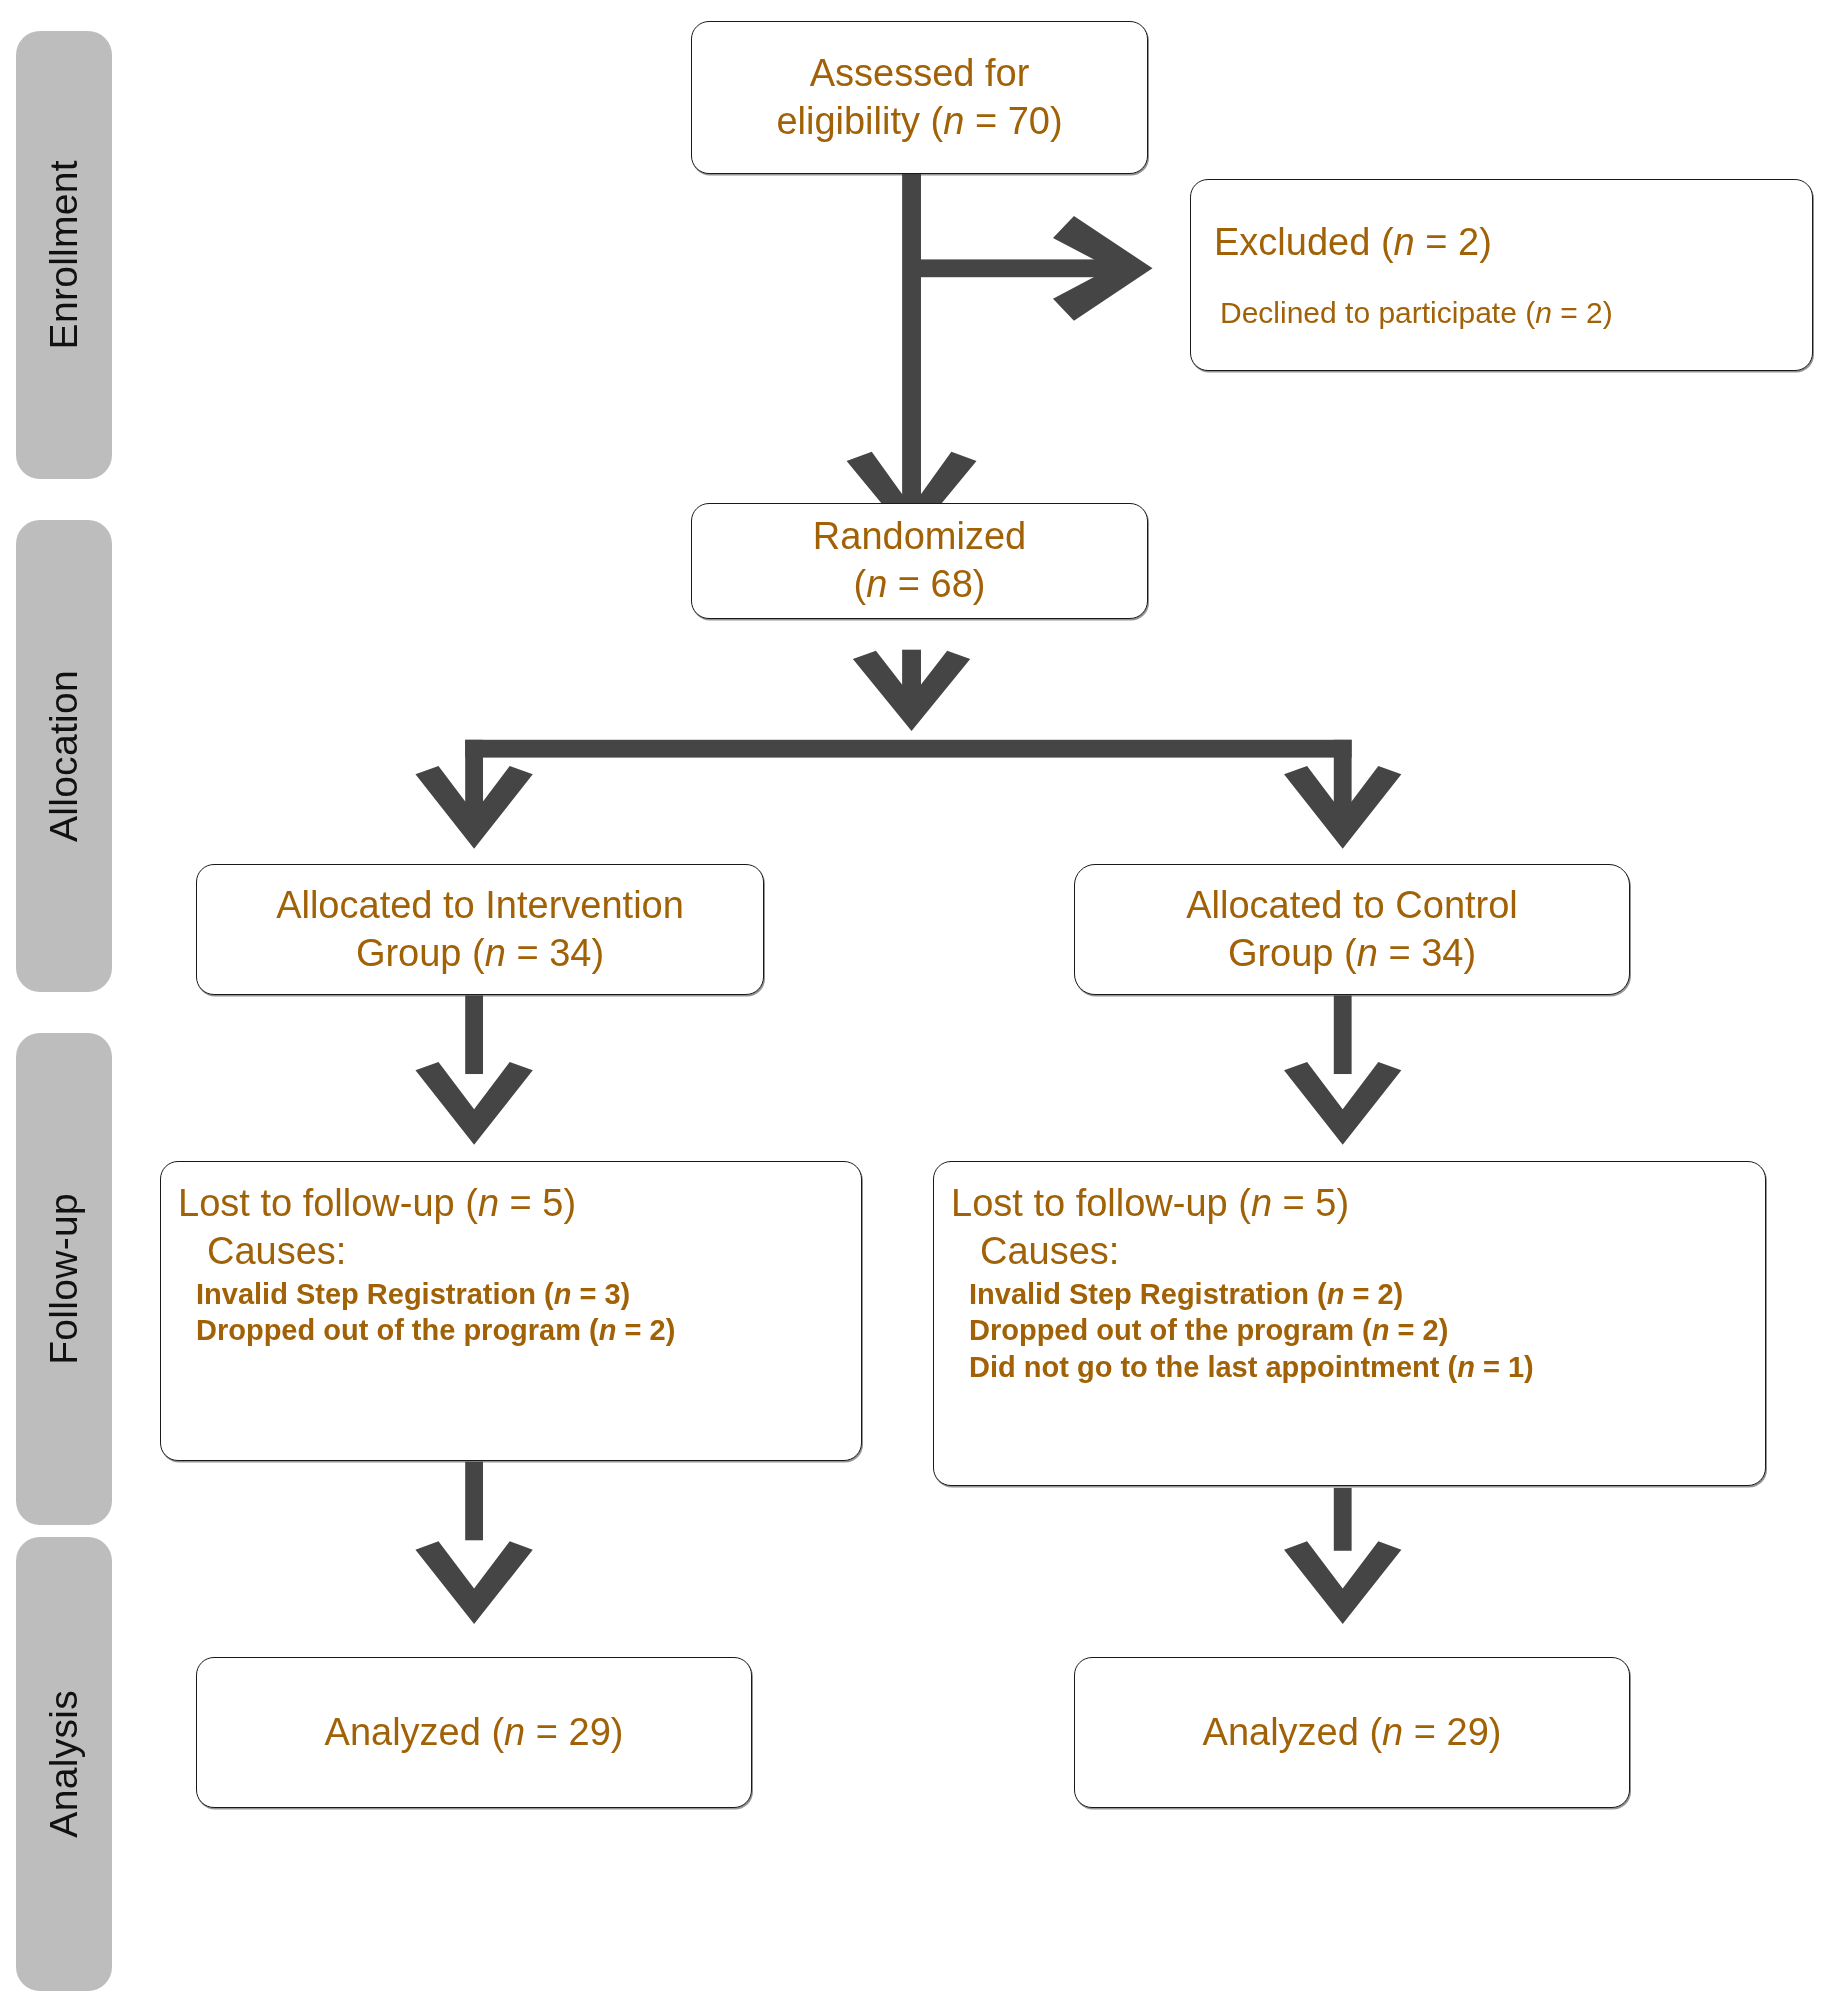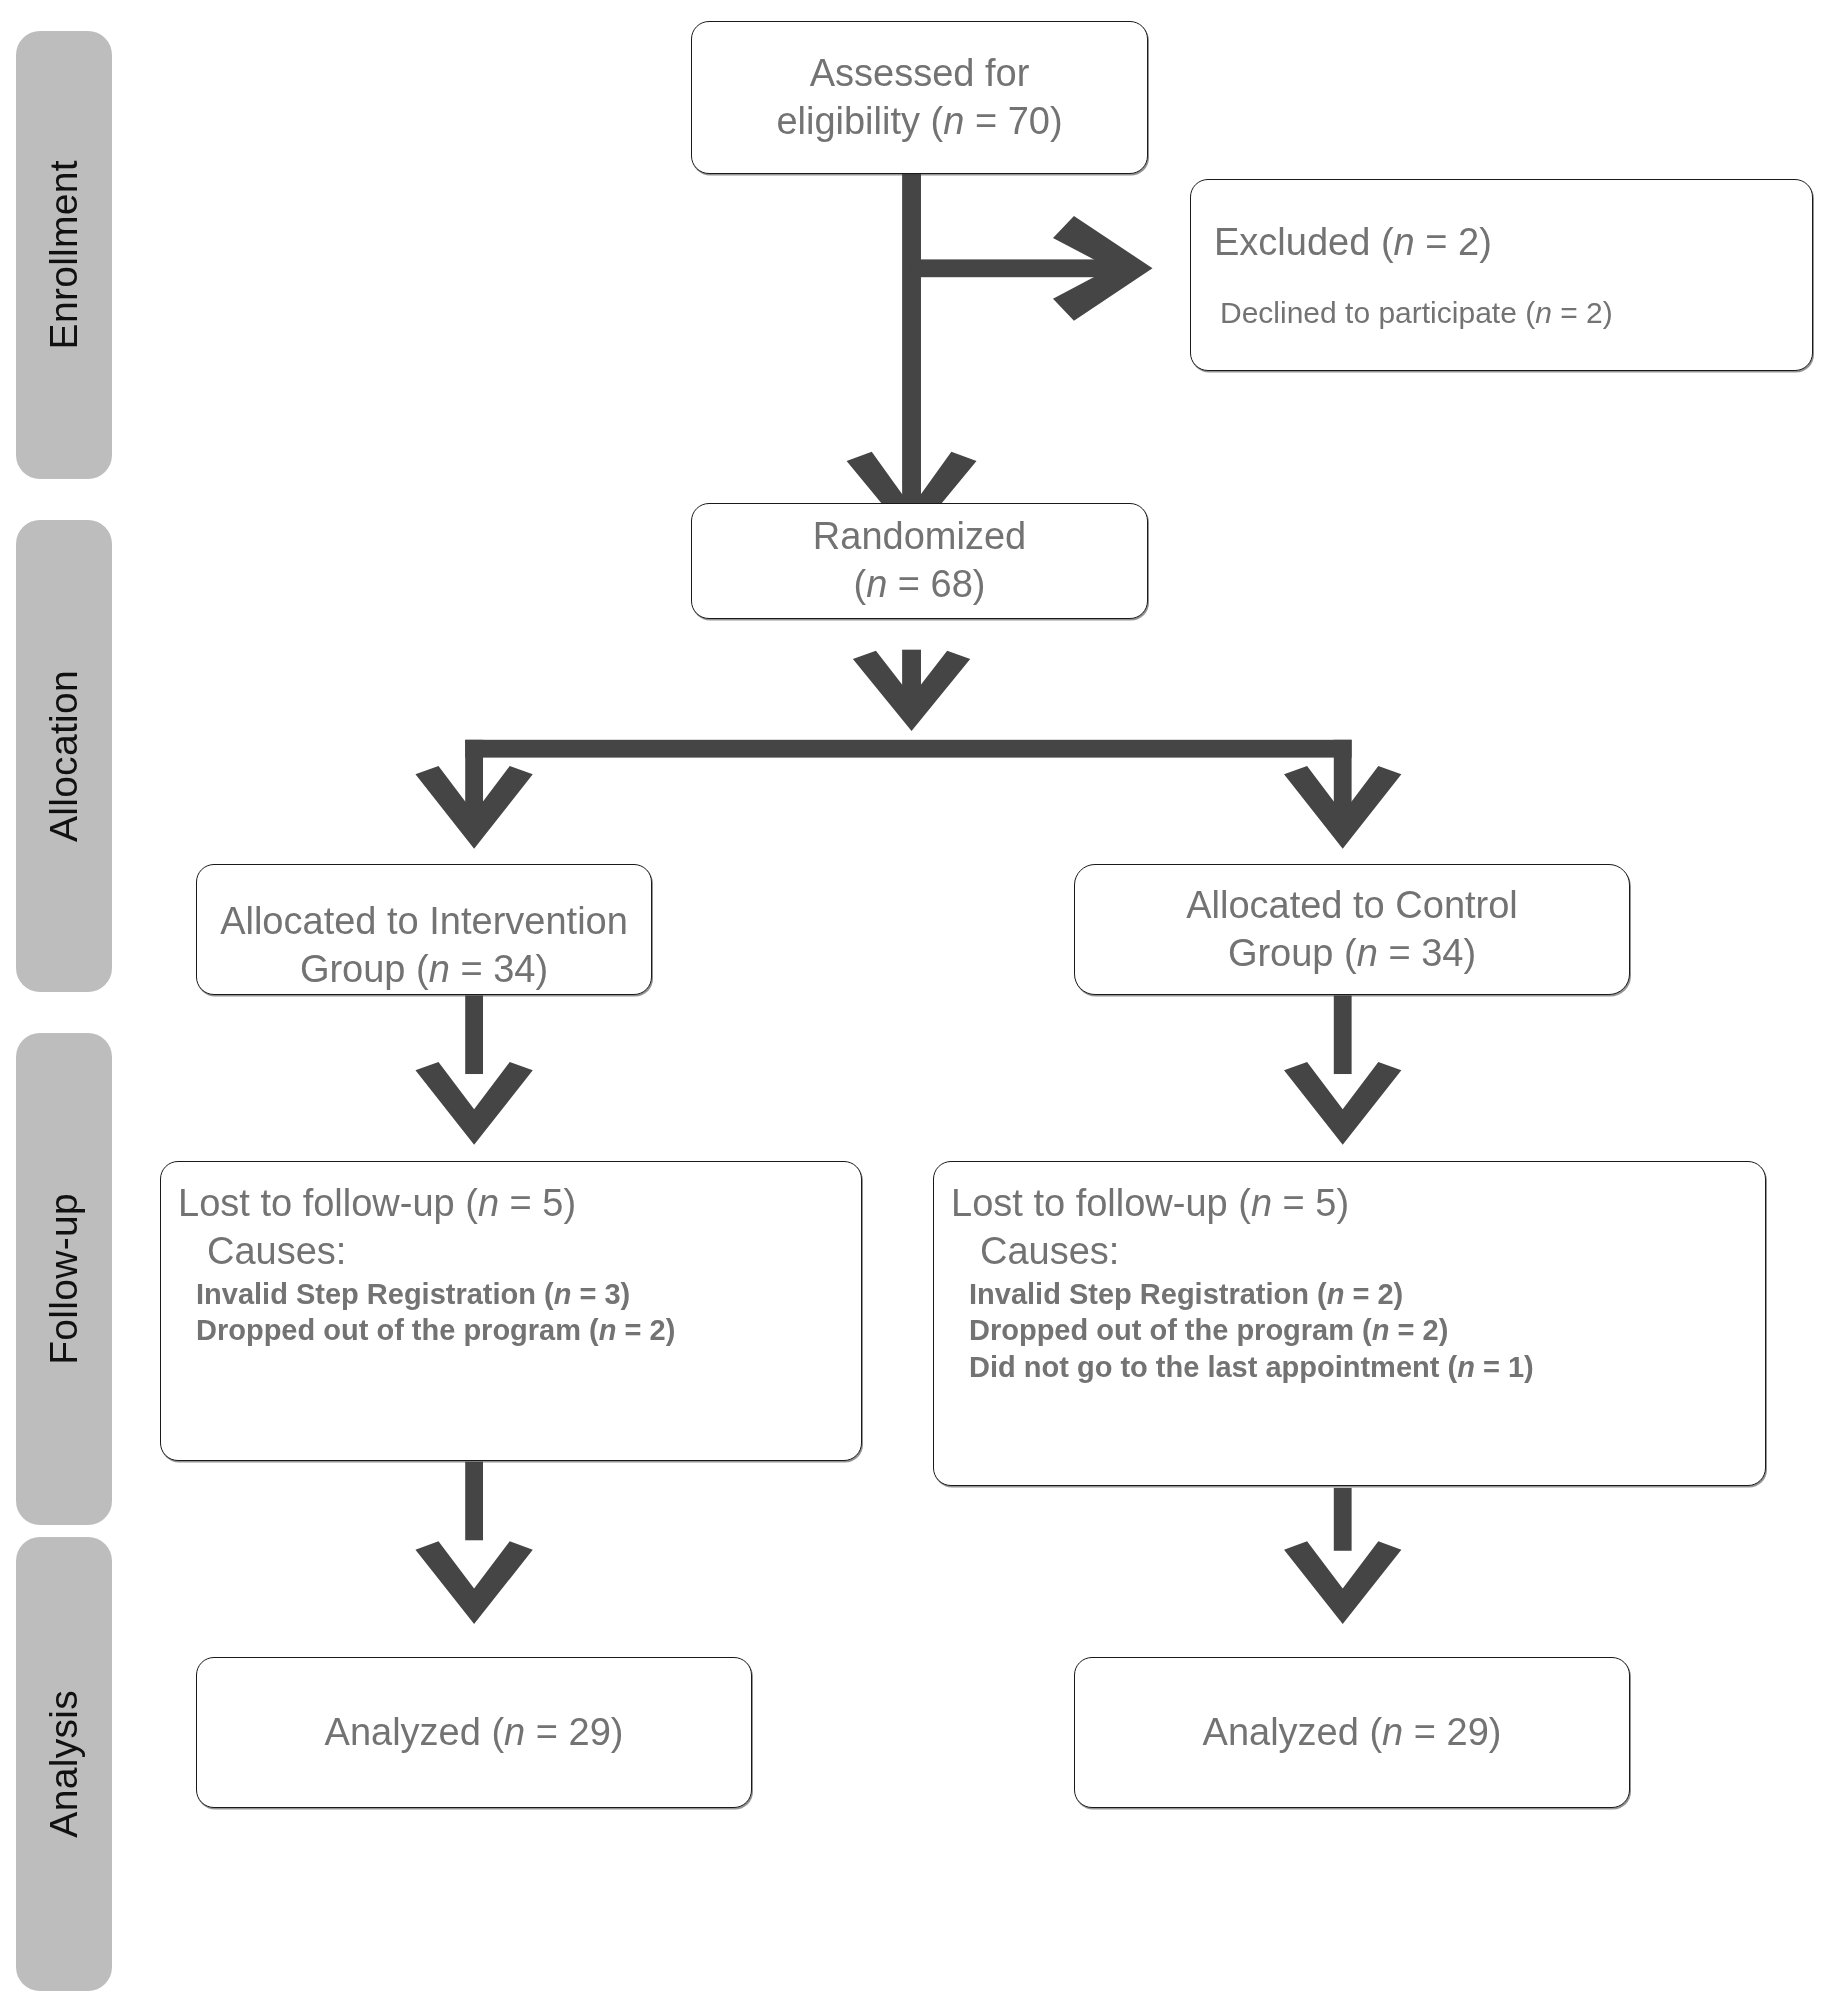--- a/index.html
+++ b/index.html
@@ -45,21 +45,21 @@
     box-shadow: 1px 1.6px 0 0 rgba(60,60,60,0.55);
     display: flex;
     flex-direction: column;
     justify-content: center;
   }
   .node.center { align-items: center; text-align: center; }
   .node.leftal { align-items: flex-start; text-align: center; }
   .node-line {
     font-size: 38px;
     line-height: 1.26;
-    color: #737373;
+    color: #a16207;
     white-space: nowrap;
   }
   .node-line.sub   { font-size: 30px; }
   .node-line.small { font-size: 29px; font-weight: bold; }
   .node-line.indent1 { padding-left: 29px; }
   .node-line.indent2 { padding-left: 18px; }
   .node-pad { padding: 0 23px; }
   i.nv { font-style: italic; }
   
   svg.links {
@@ -136,21 +136,21 @@
     <div class="node-line node-pad"><span>Excluded (</span><i class="nv">n</i><span> = 2)</span></div>
     <div style="height:27px;"></div>
     <div class="node-line sub node-pad indent1"><span>Declined to participate (</span><i class="nv">n</i><span> = 2)</span></div>
   </div>
 
   <div class="node center" style="left:691px; top:503px; width:457px; height:116px;">
     <div class="node-line">Randomized</div>
     <div class="node-line"><span>(</span><i class="nv">n</i><span> = 68)</span></div>
   </div>
 
-  <div class="node center" style="left:196px; top:864px; width:456px; height:131px;justify-content:flex-end;">
+  <div class="node center" style="left:196px; top:864px; width:568px; height:131px;">
     <div class="node-line">Allocated to Intervention</div>
     <div class="node-line"><span>Group (</span><i class="nv">n</i><span> = 34)</span></div>
   </div>
 
   <div class="node center" style="left:1074px; top:864px; width:556px; height:131px;border-radius:21px;">
     <div class="node-line">Allocated to Control</div>
     <div class="node-line"><span>Group (</span><i class="nv">n</i><span> = 34)</span></div>
   </div>
 
   <div class="node leftal" style="left:160px; top:1161px; width:702px; height:300px; justify-content:flex-start; padding-top:18px;">

